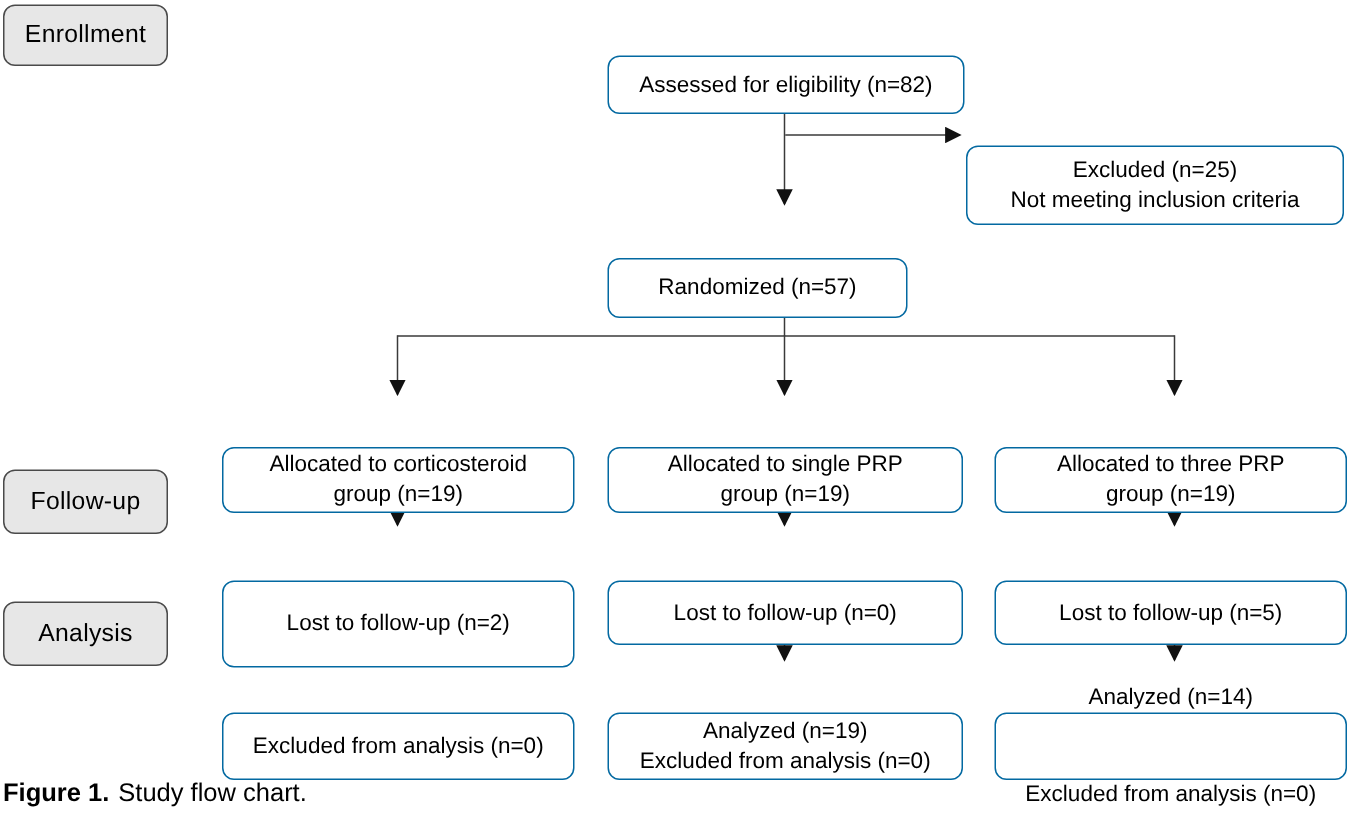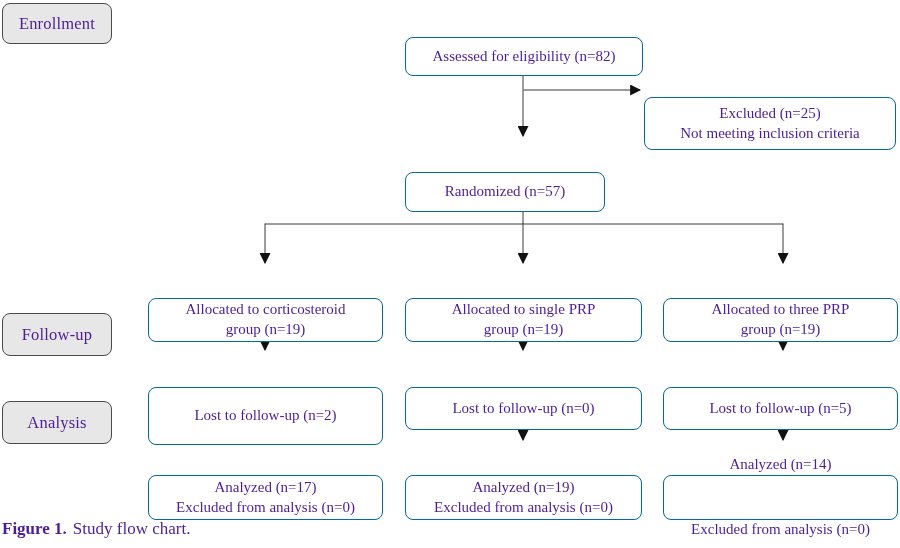--- a/index.html
+++ b/index.html
@@ -1,22 +1,22 @@
 <!DOCTYPE html>
 <html><head>
 <meta charset="utf-8">
 <style>
   html, body { margin: 0; padding: 0; background: #ffffff; }
   .canvas {
     position: relative;
     width: 900px;
     height: 548px;
     background: #ffffff;
-    font-family: Liberation Serif, serif;
-    color: #4c1d95;
+    font-family: Liberation Sans, sans-serif;
+    color: #000000;
     overflow: hidden;
   }
   svg.connectors {
     position: absolute;
     left: 0; top: 0;
     width: 900px; height: 548px;
     pointer-events: none;
   }
   .stage-label {
     position: absolute;
@@ -123,21 +123,20 @@
     <span>Lost to follow-up (n=2)</span>
   </div>
   <div class="flow-box" style="left:405px; top:355px; width:237px; height:43px;">
     <span>Lost to follow-up (n=0)</span>
   </div>
   <div class="flow-box" style="left:663px; top:355px; width:235px; height:43px;">
     <span>Lost to follow-up (n=5)</span>
   </div>
 
   <div class="flow-box" style="left:148px; top:443px; width:235px; height:45px;">
-    <span>Analyzed (n=17)</span>
     <span>Excluded from analysis (n=0)</span>
   </div>
   <div class="flow-box" style="left:405px; top:443px; width:237px; height:45px;">
     <span>Analyzed (n=19)</span>
     <span>Excluded from analysis (n=0)</span>
   </div>
   <div class="flow-box" style="left:663px; top:443px; width:235px; height:45px;gap:45px;">
     <span>Analyzed (n=14)</span>
     <span>Excluded from analysis (n=0)</span>
   </div>

